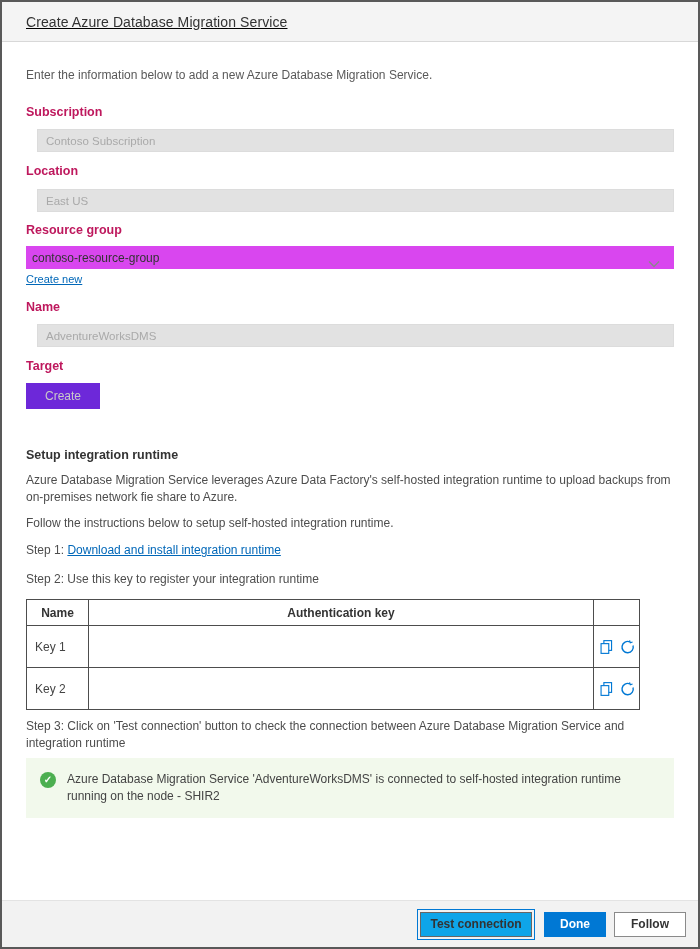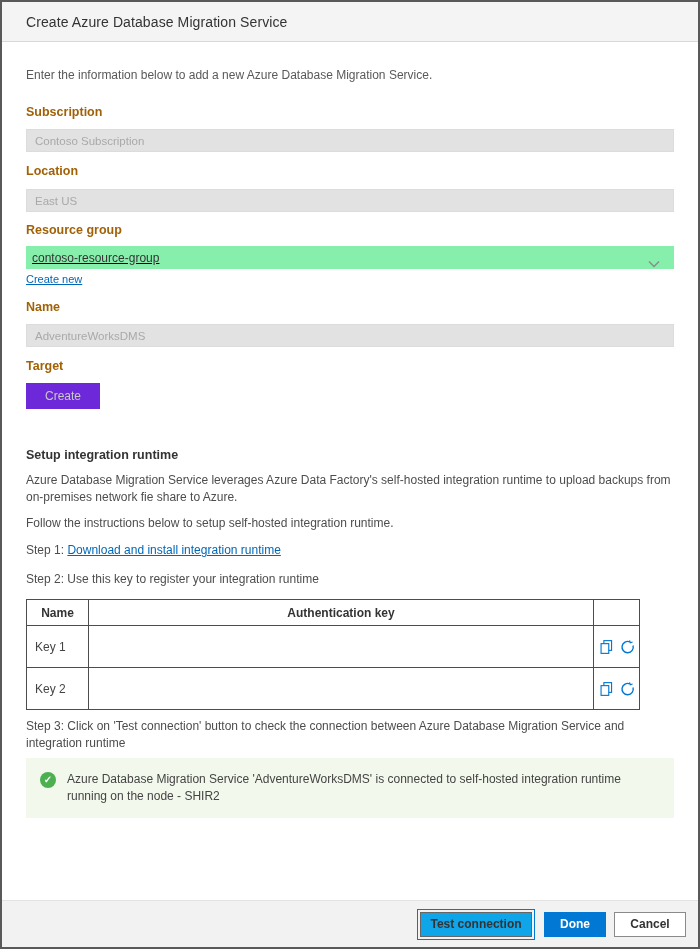--- a/index.html
+++ b/index.html
@@ -14,54 +14,54 @@
     overflow:hidden;
   }
 
   
   .dialog-header {
     height:40px; flex:0 0 40px;
     background:#f4f4f4;
     border-bottom:1px solid #d8d8d8;
     display:flex; align-items:center;
     padding:16px 24px;
+    text-decoration:underline;
   }
   .dialog-title { font-size:14px; color:#333; letter-spacing:.1px; }
 
   
   .dialog-body { flex:1 1 auto; padding:26px 24px 0 24px; overflow:hidden; }
 
   .intro { font-size:12px; color:#595959; }
 
-  .field-label { font-size:12.5px; font-weight:bold; color:#a16207; }
+  .field-label { font-size:12.5px; font-weight:bold; color:#be185d; }
   .lbl-subscription { margin-top:23px; }
   .lbl-location    { margin-top:12px; }
   .lbl-rg          { margin-top:11px; }
   .lbl-name        { margin-top:13px; }
   .lbl-target      { margin-top:12px; }
 
   .input-disabled {
     margin-top:10px; height:23px;
     background:#e2e2e2;
     border:1px solid #dcdcdc;
     display:flex; align-items:center;
     padding:0 8px;
-    font-size:11.5px; color:#a9a9a9;
+    font-size:11.5px; color:#a9a9a9;margin-left:11px;
   }
   .inp-location { margin-top:11px; }
   .inp-name     { margin-top:10px; }
   .inp-target   { margin-top:11px; }
 
   .select-row {
     margin-top:9px; height:23px;
     display:flex; align-items:center; justify-content:space-between;
     padding:0 8px 0 6px;
-    background:#86efac;
+    background:#d946ef;
     cursor:pointer;
-    text-decoration:underline;
   }
   .select-value { font-size:12px; color:#333; }
   .chevron-down { width:12px; height:8px; color:#8a8a8a; margin-right:6px; }
 
   .create-new-link {
     display:inline-block; margin-top:2px;
     font-size:11px; color:#0067b8; text-decoration:underline;
     cursor:pointer;
   }
 
@@ -247,16 +247,16 @@
     <div class="success-box">
       <div class="success-icon">✓</div>
       <div class="success-text">Azure Database Migration Service 'AdventureWorksDMS' is connected to self-hosted integration runtime running on the node - SHIR2</div>
     </div>
 
   </div>
 
   <div class="dialog-footer">
     <button class="btn btn-test">Test connection</button>
     <button class="btn btn-done">Done</button>
-    <button class="btn btn-cancel">Cancel</button>
+    <button class="btn btn-cancel">Follow</button>
   </div>
 
 </div>
 
 </body></html>

